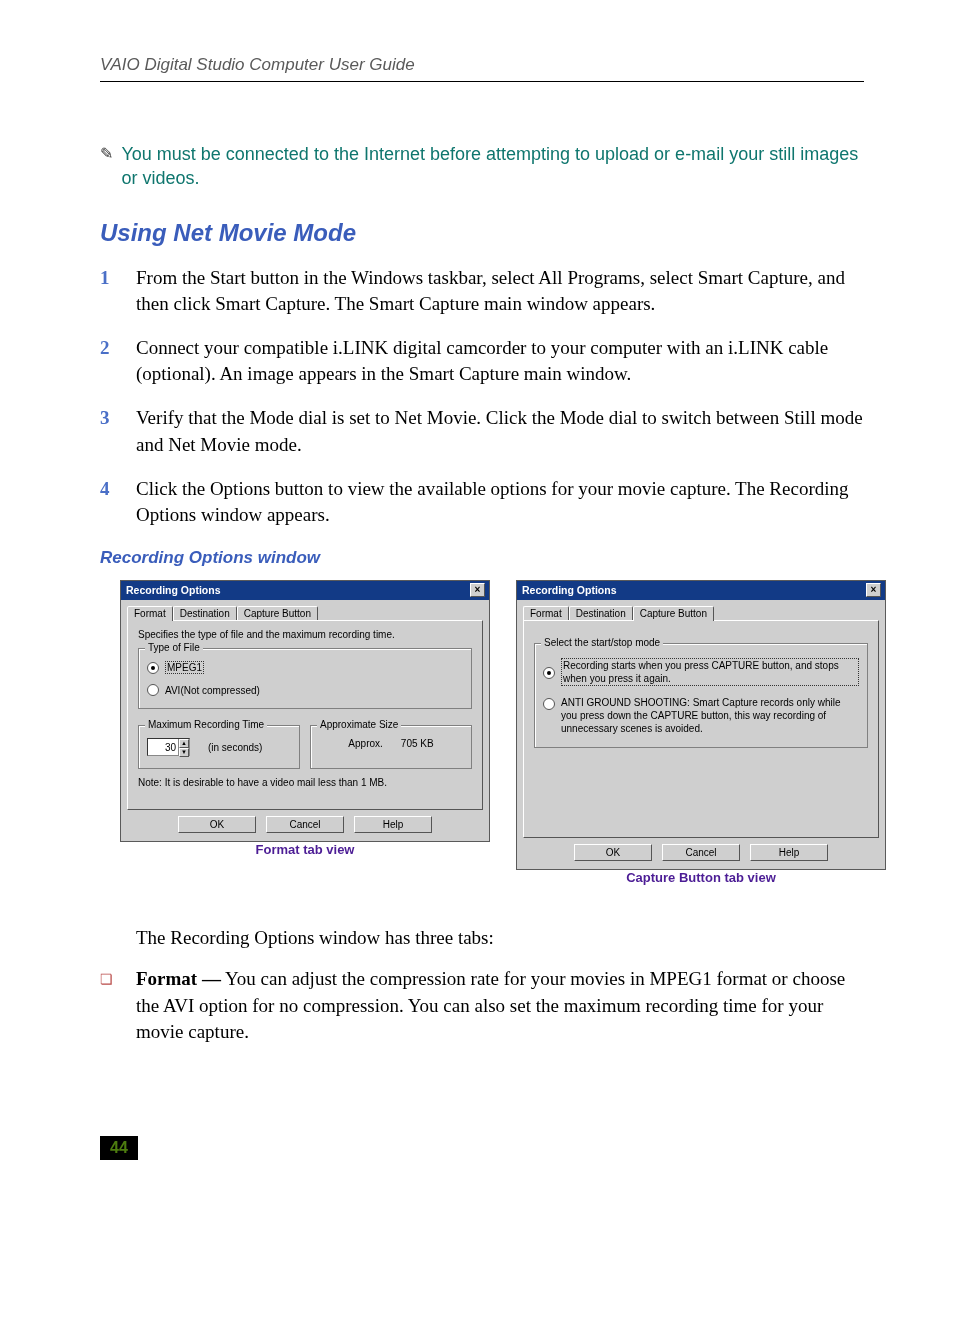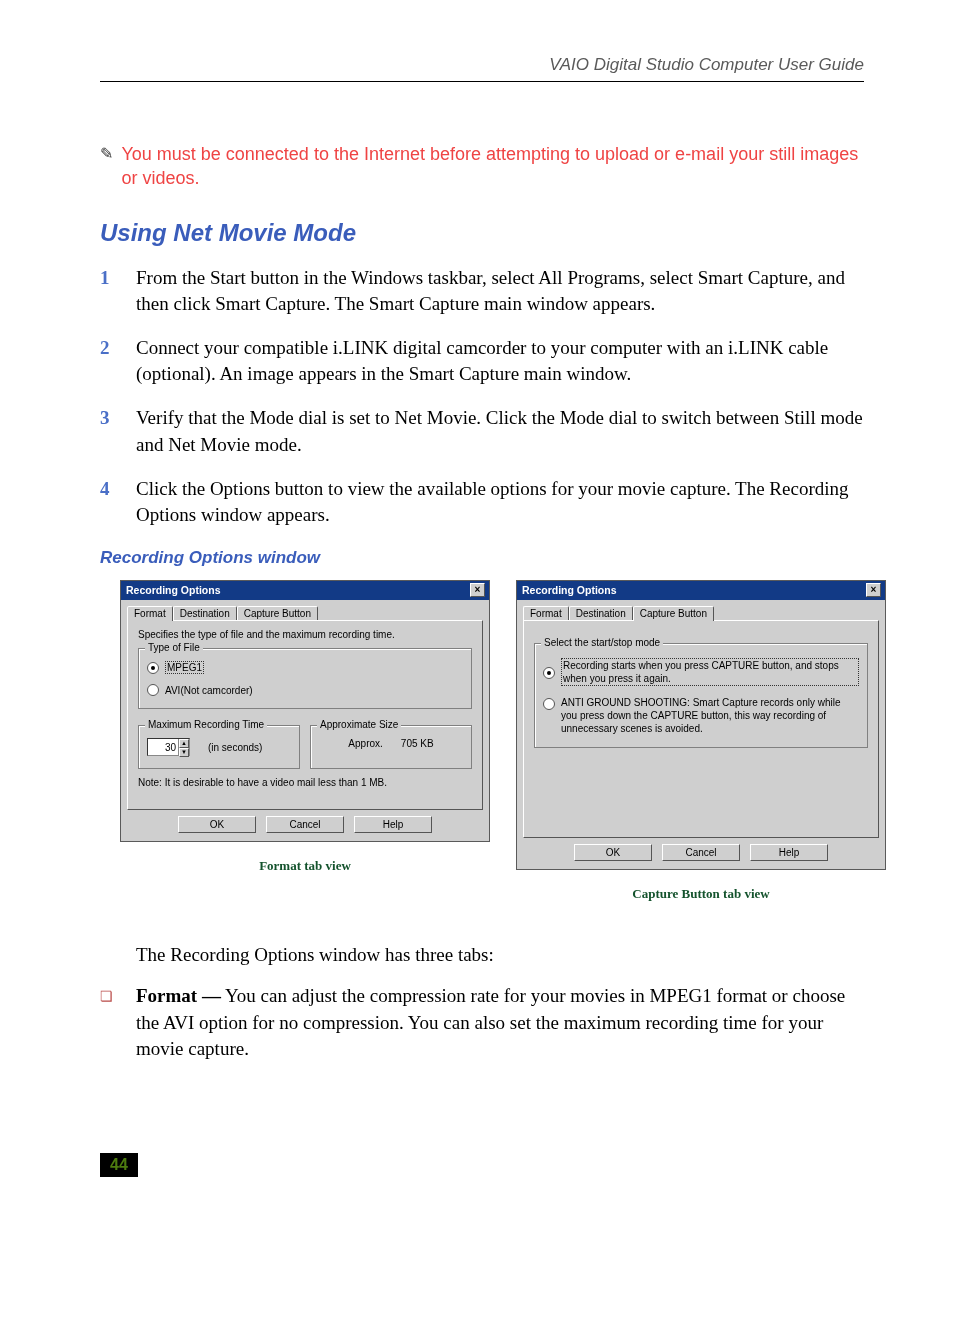--- a/index.html
+++ b/index.html
@@ -13,21 +13,20 @@
   .page {
     padding: 55px 90px 40px 100px;
     box-sizing: border-box;
   }
   .running-head {
     font-family: Arial, Helvetica, sans-serif;
     font-style: italic;
     color: #5a5a5a;
     font-size: 17px;
     margin-bottom: 6px;
-    text-align: right;
   }
   .head-rule {
     border: none;
     border-top: 1px solid #000;
     margin: 0 0 60px 0;
   }
   .note-block {
     display: flex;
     align-items: flex-start;
     gap: 8px;
@@ -38,21 +37,21 @@
     font-size: 16px;
     line-height: 20px;
     color: #333;
     flex-shrink: 0;
     margin-top: 2px;
   }
   .note-text {
     font-family: Arial, Helvetica, sans-serif;
     font-size: 18px;
     line-height: 1.35;
-    color: #ef4444;
+    color: #0f766e;
   }
   .h2 {
     font-family: Arial, Helvetica, sans-serif;
     font-style: italic;
     font-weight: bold;
     color: #3a5dbb;
     font-size: 24px;
     margin: 0 0 18px 0;
   }
   ol.steps {
@@ -274,25 +273,25 @@
     text-align: center;
     border: 1px solid #555;
     border-top-color: #fff;
     border-left-color: #fff;
     background: #cfcfcf;
     padding: 2px 8px;
     font-size: 10px;
   }
   .subcaption {
     text-align: center;
-    color: #14532d;
-    font-family: Liberation Serif, serif;
+    color: #4c1d95;
+    font-family: Liberation Sans, sans-serif;
     font-weight: bold;
     font-size: 13px;
-    margin-top: 16px;
+    margin-top: 0;
   }
   .body-p {
     font-size: 19px;
     line-height: 1.4;
     margin: 40px 0 14px 36px;
   }
   ul.bul {
     list-style: none;
     padding: 0;
     margin: 0;
@@ -376,21 +375,21 @@
             <div>Specifies the type of file and the maximum recording time.</div>
 
             <div class="group">
               <span class="group-title">Type of File</span>
               <div class="sub">
                 <span class="radio sel"></span>
                 <span class="dotted">MPEG1</span>
               </div>
               <div class="sub" style="margin-top:10px">
                 <span class="radio"></span>
-                <span>AVI(Not camcorder)</span>
+                <span>AVI(Not compressed)</span>
               </div>
             </div>
 
             <div class="two-col">
               <div class="group">
                 <span class="group-title">Maximum Recording Time</span>
                 <div class="sub">
                   <span class="spin">
                     <input value="30" style="">
                     <span class="arrows">

